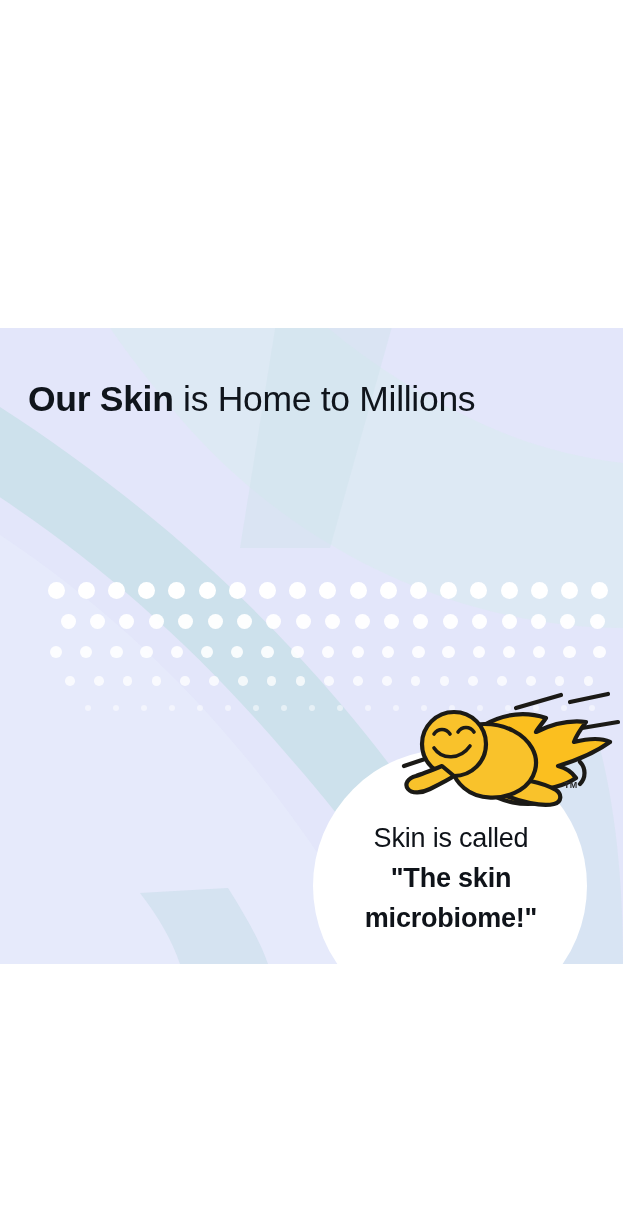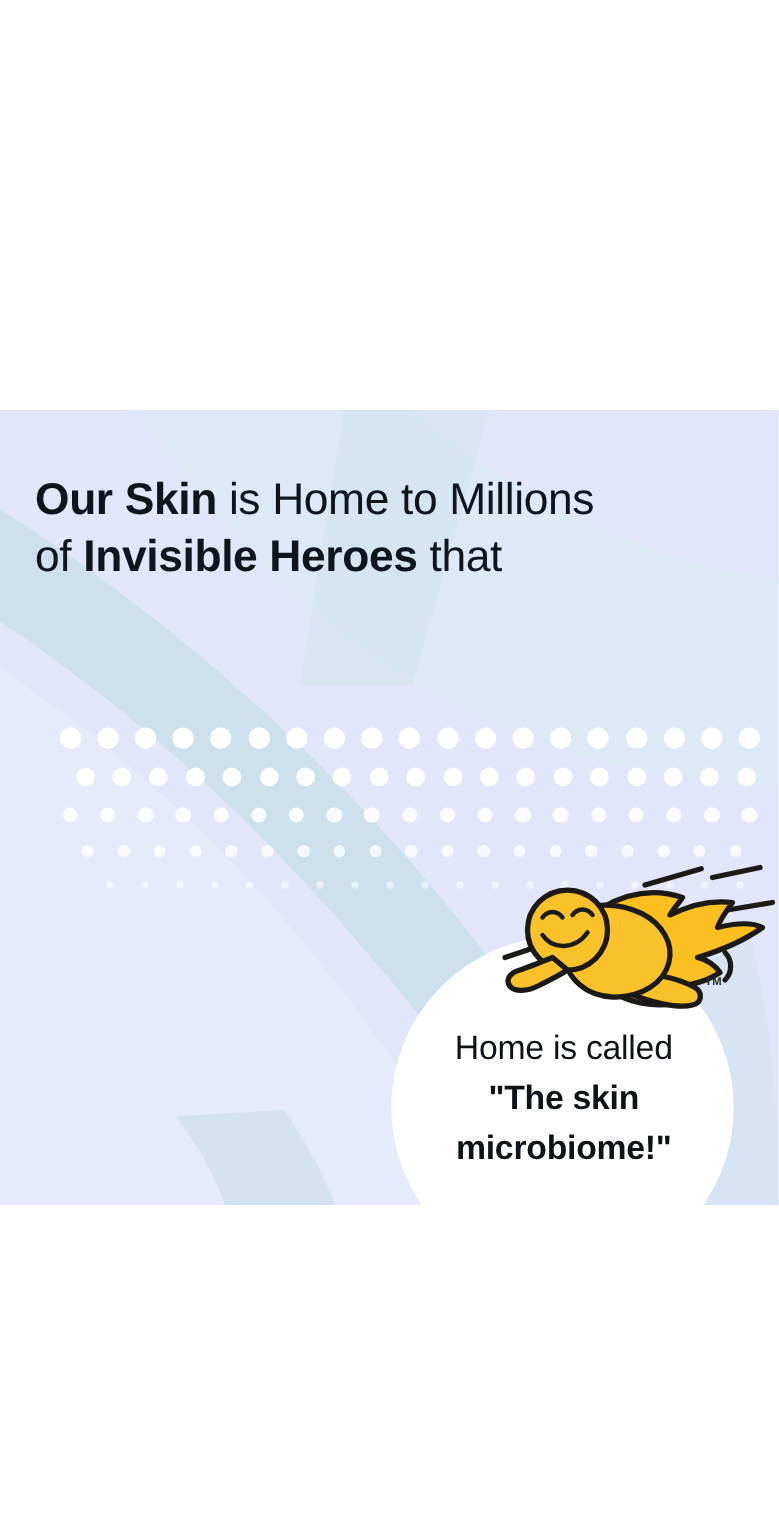--- a/index.html
+++ b/index.html
@@ -122,21 +122,20 @@
         <path d="M 280,-30 L 400,-30 L 330,220 L 240,220 Z" fill="#cfe2ea" opacity="0.45"></path>
 
         <path d="M 600,420 C 620,500 623,580 623,636 L 560,636 C 560,560 555,490 540,430 Z" fill="#cfe1ec" opacity="0.55"></path>
 
         <path d="M 228,560 C 250,595 262,618 268,636 L 180,636 C 172,612 158,588 140,565 Z" fill="#c3dce8" opacity="0.5"></path>
       </g>
     </svg>
 
     <div id="headline" style="color: rgb(16, 21, 28);">
       <span class="hl-line"><span class="b">Our Skin</span><span class="r"> is Home to Millions</span></span>
-      <span class="hl-line"><span class="r">of </span><span class="b">Invisible Heroes</span><span class="r"> that</span></span>
     </div>
 
     <div id="dots">
         <div class="dot" style="left: 47.5px; top: 253.5px; width: 17px; height: 17px; background: rgb(255, 255, 255); opacity: 1;"></div>
         <div class="dot" style="left: 77.7px; top: 253.5px; width: 17px; height: 17px; background: rgb(255, 255, 255); opacity: 1;"></div>
         <div class="dot" style="left: 107.9px; top: 253.5px; width: 17px; height: 17px; background: rgb(255, 255, 255); opacity: 1;"></div>
         <div class="dot" style="left: 138.1px; top: 253.5px; width: 17px; height: 17px; background: rgb(255, 255, 255); opacity: 1;"></div>
         <div class="dot" style="left: 168.3px; top: 253.5px; width: 17px; height: 17px; background: rgb(255, 255, 255); opacity: 1;"></div>
         <div class="dot" style="left: 198.5px; top: 253.5px; width: 17px; height: 17px; background: rgb(255, 255, 255); opacity: 1;"></div>
         <div class="dot" style="left: 228.7px; top: 253.5px; width: 17px; height: 17px; background: rgb(255, 255, 255); opacity: 1;"></div>
@@ -274,19 +273,19 @@
         <g stroke="#1b1a16" stroke-width="3.6" fill="none" stroke-linecap="round">
           <path d="M 38,44 C 42,38 50,38 54,44"></path>
           <path d="M 62,42 C 66,36 74,36 78,42"></path>
           <path d="M 38,58 C 46,70 64,70 74,56"></path>
         </g>
       </svg>
     </div>
     <div id="tm">TM</div>
 
     <div id="callout" style="color: rgb(15, 19, 25);">
-      <span class="c-line1">Home is called</span>
+      <span class="c-line1">Skin is called</span>
       <span class="c-line2">"The skin</span>
       <span class="c-line3">microbiome!"</span>
     </div>
 
   </div>
 </div>
 
 </body></html>

